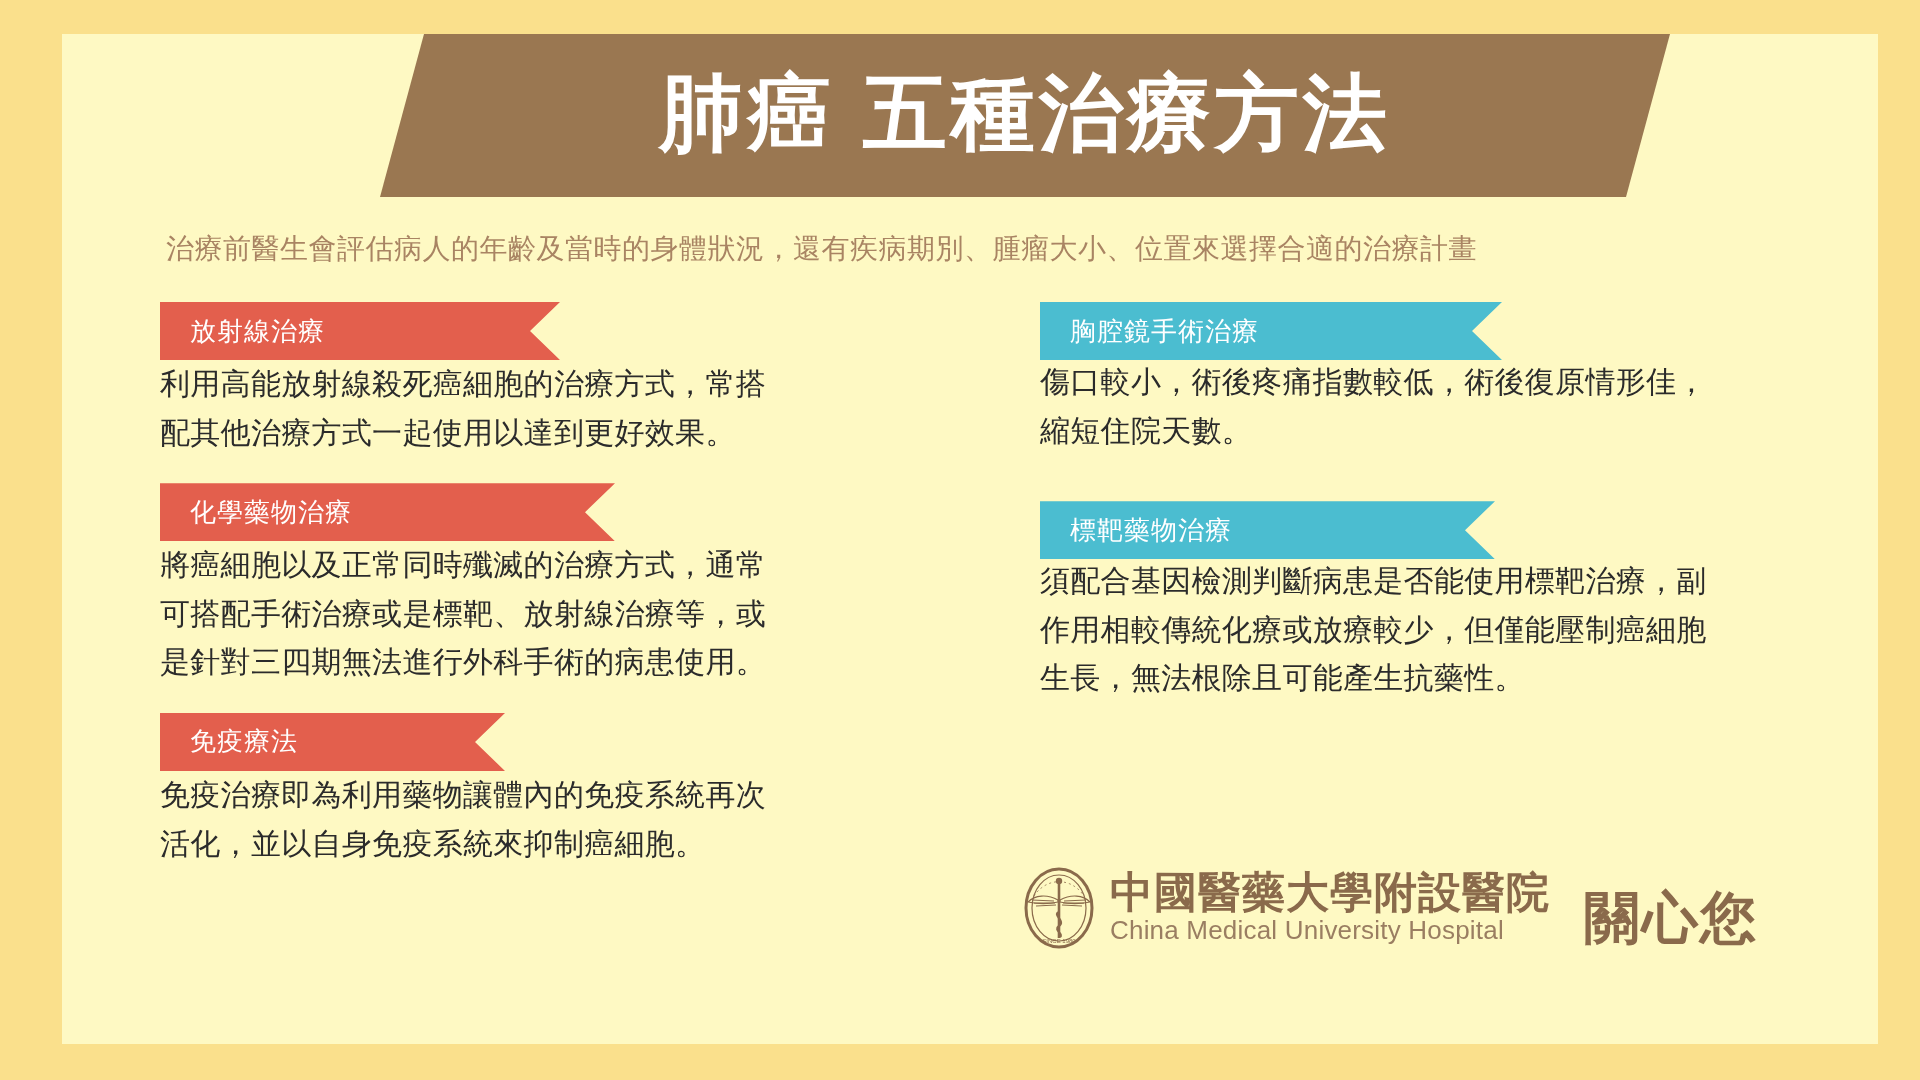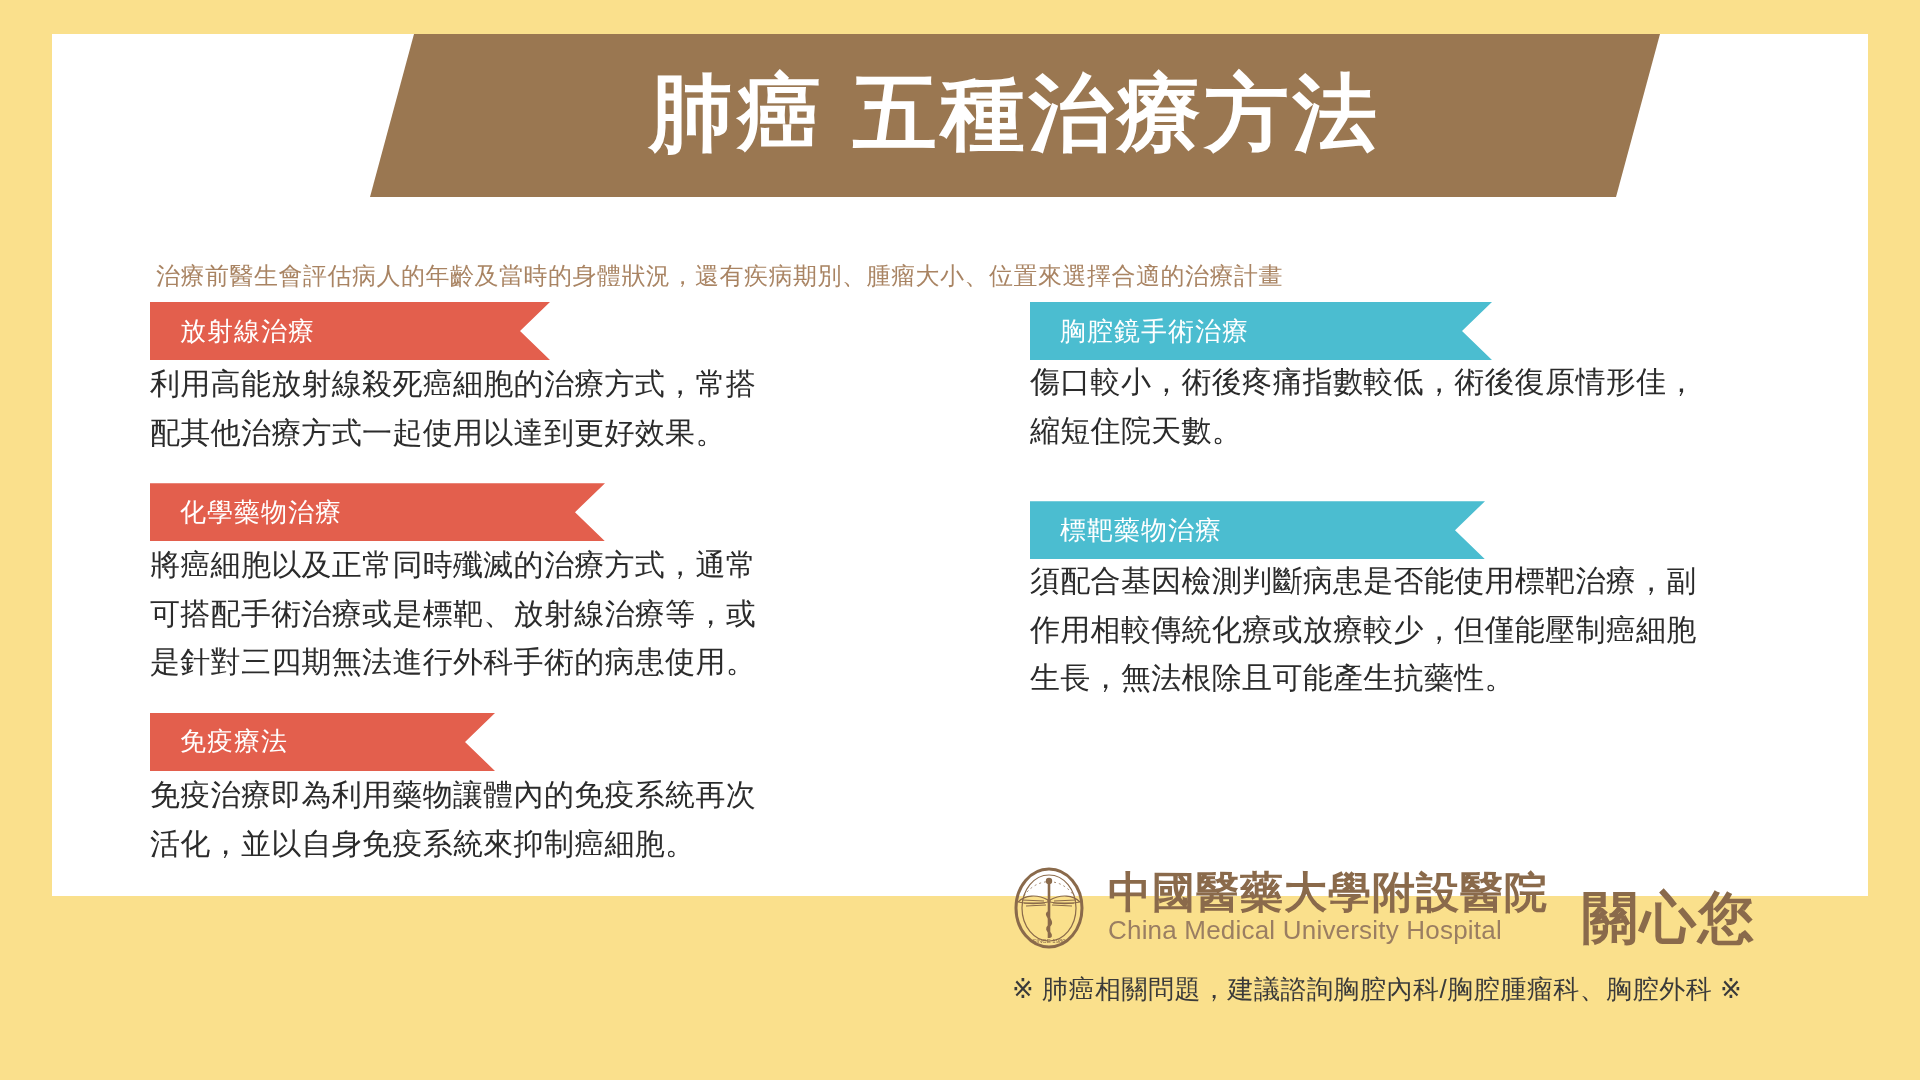--- a/index.html
+++ b/index.html
@@ -19,25 +19,25 @@
   
   .poster {
     position: relative;
     width: 1920px;
     height: 1080px;
     background: #FAE08C;
   }
 
   .card {
     position: absolute;
-    left: 52px;
+    left: 62px;
     top: 34px;
     width: 1816px;
-    height: 862px;
-    background: #ffffff;
+    height: 1010px;
+    background: #fef9c3;
   }
 
   
   .title-banner {
     position: absolute;
     left: 318px;
     top: 0px;
     width: 1290px;
     height: 163px;
     background: #9A7751;
@@ -57,24 +57,23 @@
     white-space: nowrap;
   }
 
   
   .subtitle {
     position: absolute;
     left: 104px;
     top: 196px;
     width: 1720px;
     color: #A98463;
-    font-size: 24px;
+    font-size: 28px;
     letter-spacing: 0.5px;
     white-space: nowrap;
-    margin-top: 30px;
   }
 
   
   .col {
     position: absolute;
     top: 268px;
   }
   .col-left  { left: 98px;  width: 800px; }
   .col-right { left: 978px; width: 860px; font-family: Liberation Mono, monospace; }
 
@@ -121,21 +120,21 @@
   }
 
   .logo-row {
     display: flex;
     align-items: center;
     gap: 14px;
   }
 
   .logo-mark { flex: 0 0 auto; width: 74px; height: 84px; }
 
-  .logo-names { display: flex; flex-direction: column; justify-content: flex-start; margin-left: 8px; }
+  .logo-names { display: flex; flex-direction: column; justify-content: flex-start; }
   .logo-cn {
     color: #8A6A4B;
     font-size: 43px;
     font-weight: bold;
     letter-spacing: 1px;
     line-height: 1.05;
     white-space: nowrap;
   }
   .logo-en {
     color: #9A7E62;
@@ -263,17 +262,16 @@
         </span>
 
         <span class="logo-names">
           <span class="logo-cn">中國醫藥大學附設醫院</span>
           <span class="logo-en">China Medical University Hospital</span>
         </span>
 
         <span class="care-text">關心您</span>
       </div>
 
-      <div class="footer-note">※ 肺癌相關問題，建議諮詢胸腔內科/胸腔腫瘤科、胸腔外科 ※</div>
     </div>
 
   </div>
 </div>
 
 </body></html>

